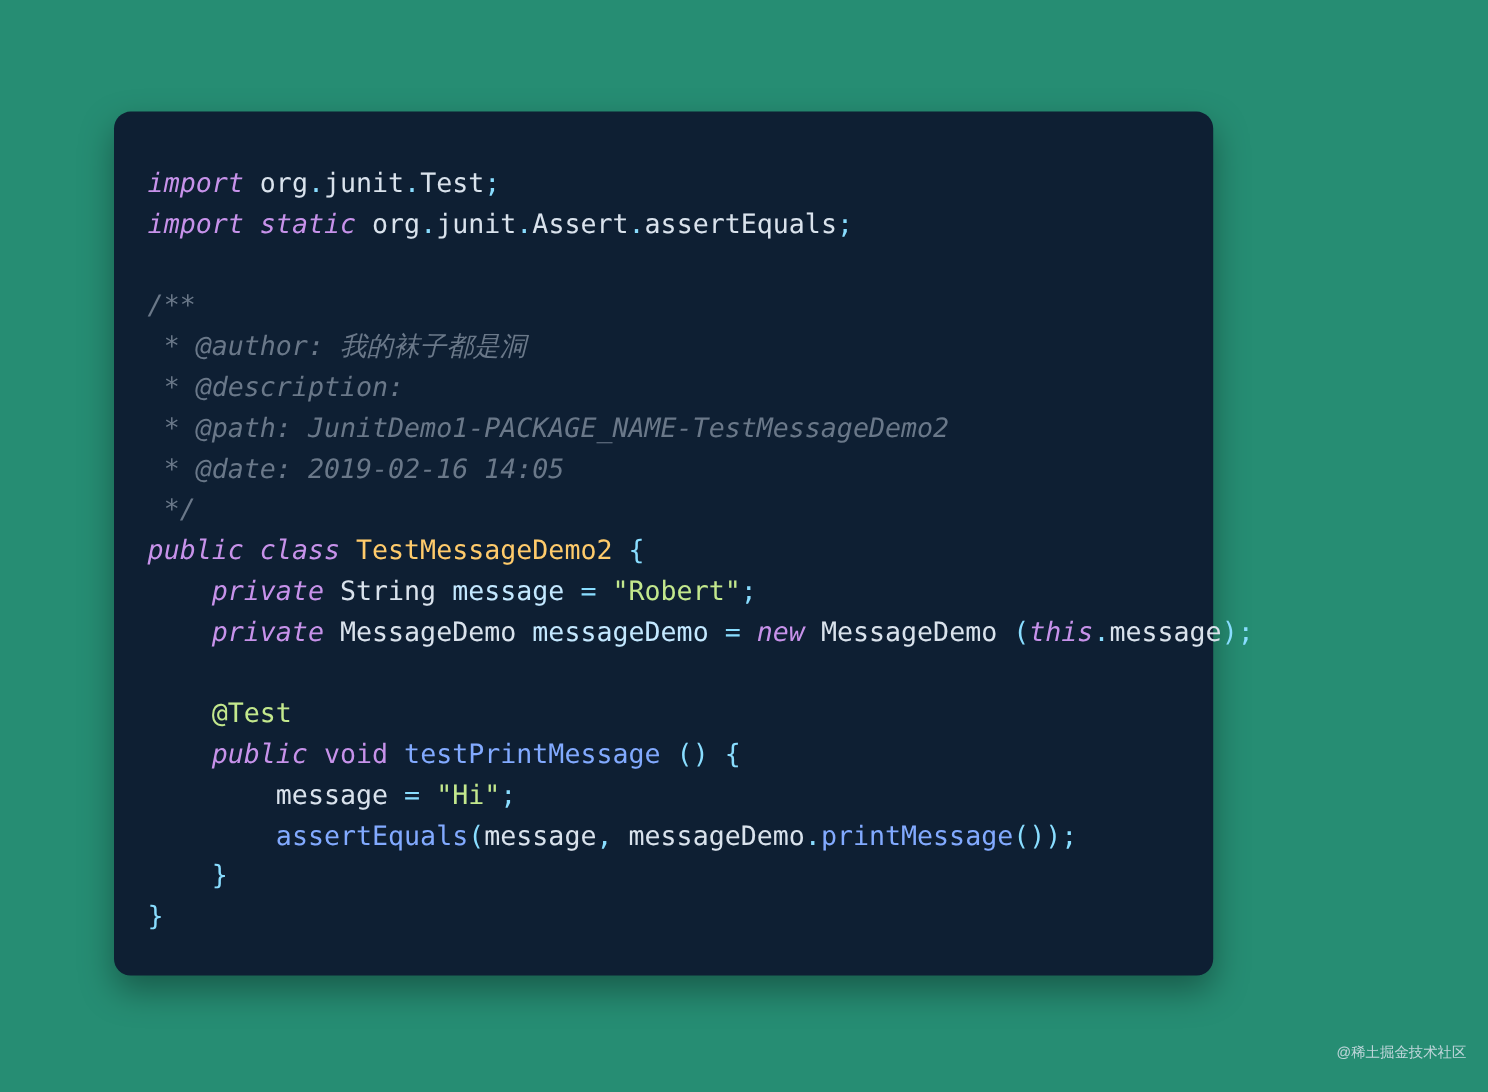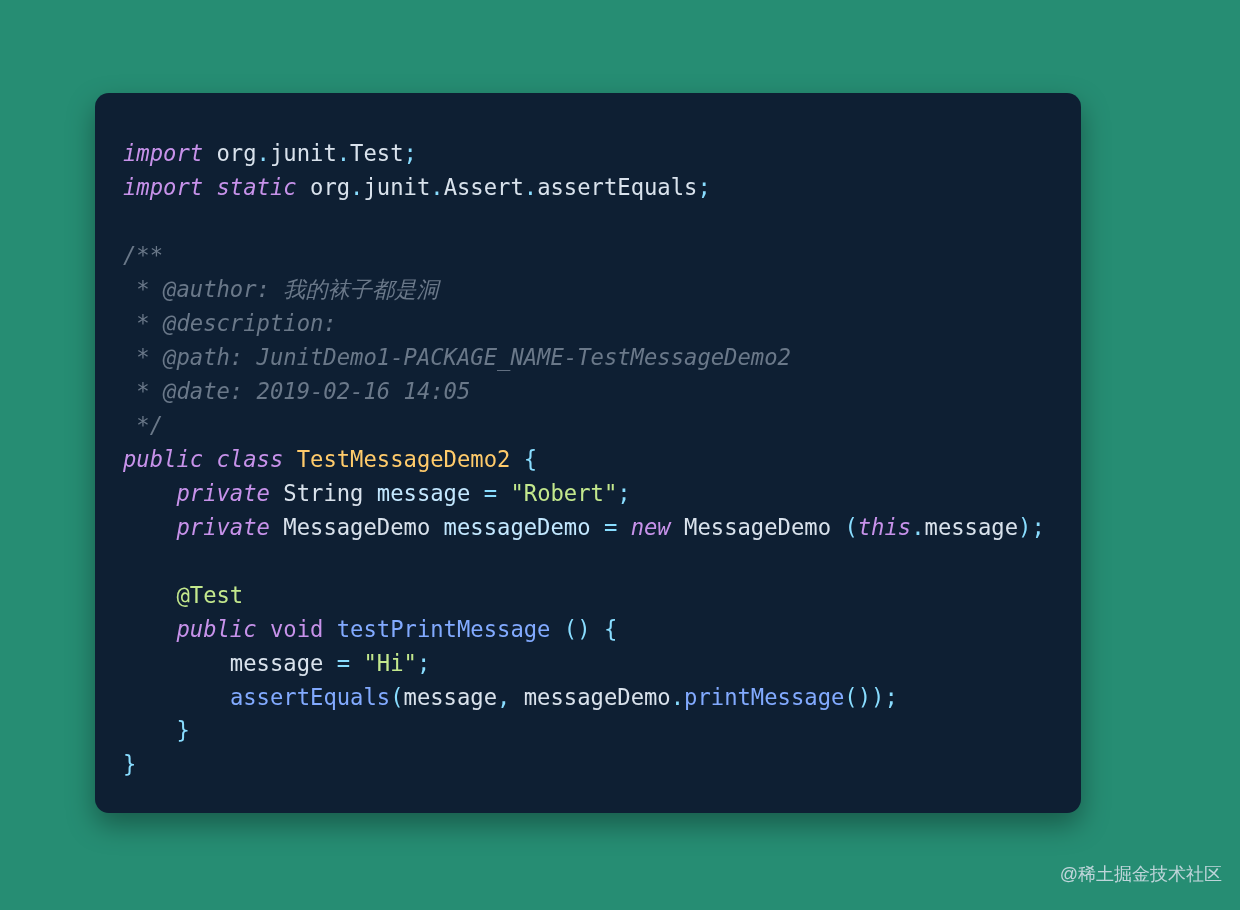--- a/index.html
+++ b/index.html
@@ -8,21 +8,21 @@
     width: 1240px;
     height: 910px;
     position: relative;
     font-family: "SF Mono", "Menlo", "Consolas", "DejaVu Sans Mono", monospace;
     overflow: hidden;
   }
   .code-card {
     position: absolute;
     left: 95px;
     top: 93px;
-    width: 986px;
+    width: 916px;
     height: 720px;
     background: #0e1f33;
     border-radius: 14px;
     padding: 44px 28px 28px 28px;
     box-shadow: 0 12px 28px rgba(0,0,0,0.35);
   }
   pre.code {
     font-family: inherit;
     font-size: 22.2px;
     line-height: 1.53;
@@ -38,21 +38,21 @@
   .tok-string { color: #c3e88d; }
   .tok-anno   { color: #c3e88d; }
   .tok-func   { color: #82aaff; }
   .tok-void   { color: #c792ea; }
   .watermark {
     position: absolute;
     right: 18px;
     bottom: 24px;
     color: #d9e2ec;
     opacity: 0.85;
-    font-size: 18px;
+    font-size: 12px;
     font-family: -apple-system, "PingFang SC", "Microsoft YaHei", sans-serif;
   }
 </style>
 </head>
 <body>
 
 <div class="code-card">
   <pre class="code"><span class="tok-kw-i">import</span><span class="tok-plain"> org</span><span class="tok-punct">.</span><span class="tok-plain">junit</span><span class="tok-punct">.</span><span class="tok-plain">Test</span><span class="tok-punct">;</span>
 <span class="tok-kw-i">import</span><span class="tok-plain"> </span><span class="tok-kw-i">static</span><span class="tok-plain"> org</span><span class="tok-punct">.</span><span class="tok-plain">junit</span><span class="tok-punct">.</span><span class="tok-plain">Assert</span><span class="tok-punct">.</span><span class="tok-plain">assertEquals</span><span class="tok-punct">;</span>
 

